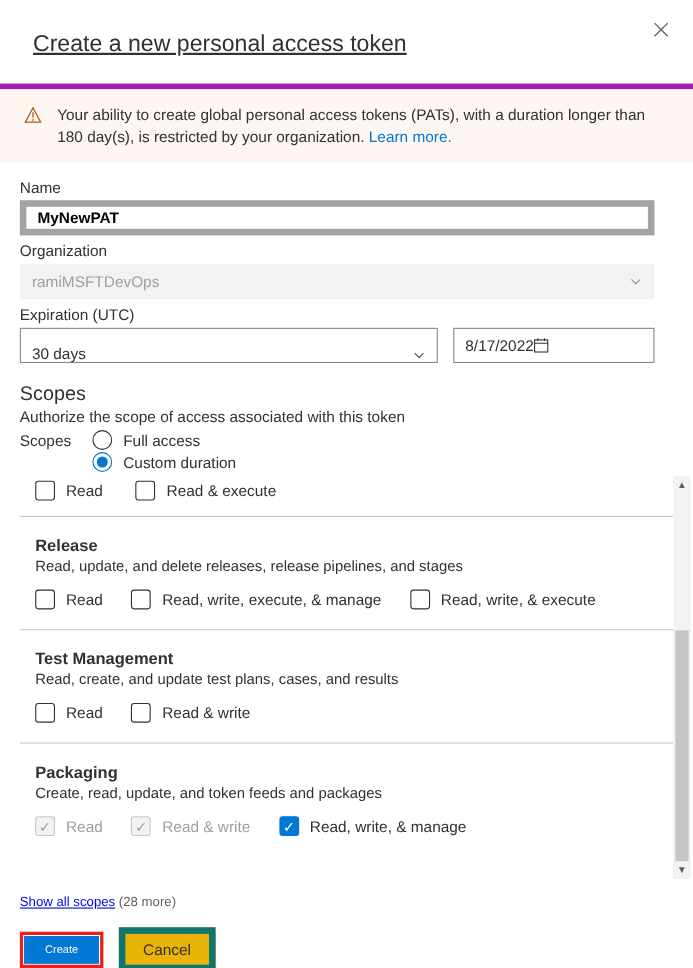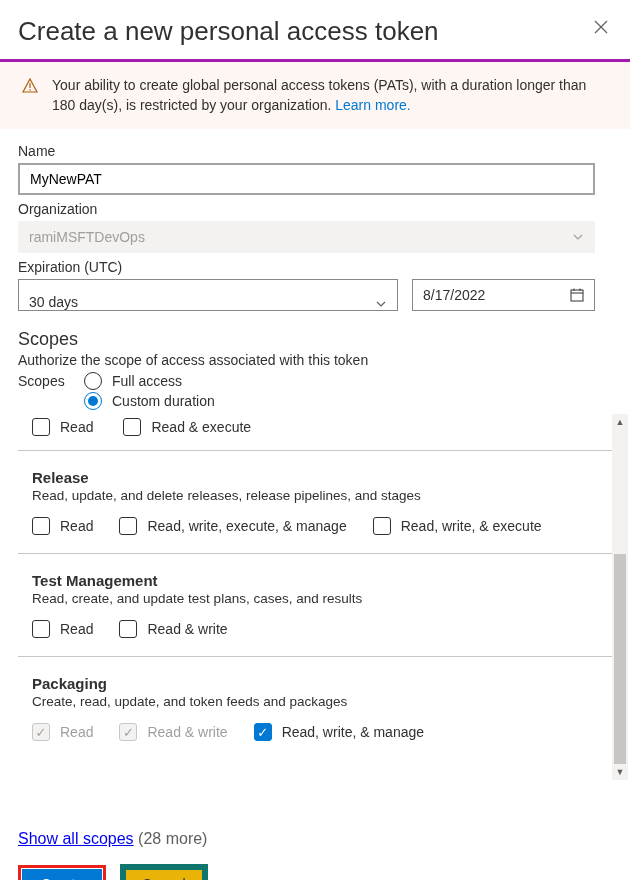--- a/index.html
+++ b/index.html
@@ -13,31 +13,32 @@
     background: #fff;
     position: relative;
   }
   .header {
     display: flex;
     justify-content: space-between;
     align-items: flex-start;
     padding: 16px 18px 12px 18px;
   }
   .header h1 {
-    font-size: 26px;
+    font-size: 21px;
     font-weight: 400;
-    margin: 0;
+    margin: 12px;
+    text-decoration: underline;
   }
   .close-btn {
     background: none; border: none; cursor: pointer;
     font-size: 16px; color: #605e5c; padding: 4px;
   }
   .alert {
     background: #fdf6f3;
-    border-top: 3px solid #a21caf;
+    border-top: 5px solid #a21caf;
     padding: 14px 18px 14px 52px;
     position: relative;
     font-size: 14px;
     line-height: 1.4;
     color: #323130;
   }
   .alert .warn-icon {
     position: absolute;
     left: 22px; top: 16px;
     color: #a80000;
@@ -46,24 +47,25 @@
   .form-area { padding: 8px 35px 0 18px; }
   .field-label {
     font-size: 14px;
     color: #323130;
     margin: 6px 0 4px 0;
     display: block;
   }
   .text-input {
     width: 100%;
     height: 32px;
-    border: 2px solid #a3a3a3;
+    border: 6px solid #a3a3a3;
     padding: 0 10px;
     font-size: 14px;
     background: #fff;
+    font-weight: bold;
   }
   .select-disabled {
     width: 100%;
     height: 32px;
     border: 1px solid #f3f2f1;
     background: #f3f2f1;
     color: #a19f9d;
     padding: 0 10px;
     display: flex;
     align-items: center;
@@ -75,21 +77,21 @@
     flex: 0 0 380px;
     height: 32px;
     border: 1px solid #8a8886;
     display: flex; align-items: flex-end; justify-content: space-between;
     padding: 0 10px;
   }
   .exp-date {
     flex: 1;
     height: 32px;
     border: 1px solid #8a8886;
-    display: flex; align-items: center; justify-content: space-between;
+    display: flex; align-items: center; justify-content: flex-start;
     padding: 0 10px;
   }
   .chev { color: #605e5c; }
 
   .scopes-header { padding: 0 18px; margin-top: 18px; }
   .scopes-title { font-size: 18px; font-weight: 400; margin: 0; }
   .scopes-sub { font-size: 14px; color: #323130; margin: 2px 0 4px 0; }
   .radio-row { display: flex; align-items: center; gap: 10px; margin: 2px 0 2px 0; font-size:14px;}
   .radio-label-inline { display:inline-block; width:56px;}
   .radio {
@@ -150,26 +152,26 @@
   }
   .scrollbar .arrow {
     position:absolute; left:0; right:0; height:16px;
     display:flex; align-items:center; justify-content:center;
     color:#605e5c; font-size:9px;
   }
   .scrollbar .arrow.up { top:0; }
   .scrollbar .arrow.down { bottom:0; }
 
   .footer-area { padding: 14px 18px 0 18px; }
-  .show-all { font-size: 16px; color: #0078d4; margin-top: 36px; }
+  .show-all { font-size: 12px; color: #0078d4; }
   .show-all .count { color: #605e5c; }
   .btn-row { margin-top: 16px; display:flex; gap: 14px; align-items:center;}
   .btn-primary {
     background: #0078d4; color: #fff; border: 1px solid #0078d4;
-    padding: 6px 18px; font-size: 14px; cursor: pointer;
+    padding: 6px 18px; font-size: 10px; cursor: pointer;
   }
   .btn-primary-wrap { border: 3px solid #e8211c; padding: 1px; display:inline-block;}
   .btn-secondary {
     background: #eab308; color: #323130; border: 6px solid #0f766e;
     padding: 6px 16px; font-size: 14px; cursor: pointer;
   }
   svg { display:block; }
 </style>
 </head>
 <body>

